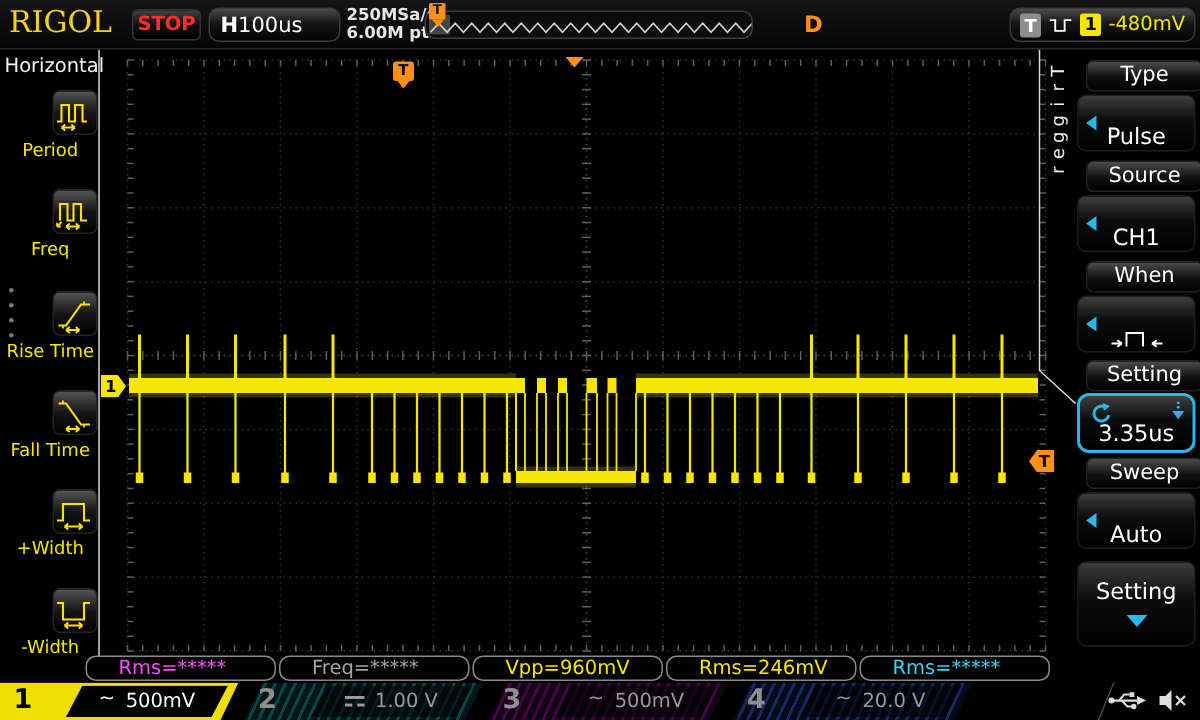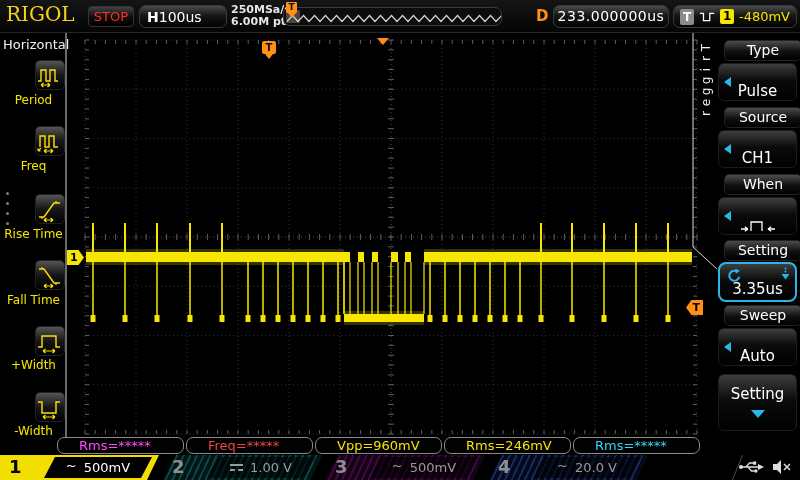--- a/index.html
+++ b/index.html
@@ -7,21 +7,21 @@
   body { width:800px; height:480px; position:relative; overflow:hidden;
          font-family:"DejaVu Sans", sans-serif; color:#ddd; }
 
   
   .topbar { position:absolute; left:0; top:0; width:800px; height:33px;
             background:linear-gradient(#151515,#050505); border-bottom:1px solid #262626; z-index:5; }
   .logo { position:absolute; left:6px; top:2px; font-family:"DejaVu Serif",serif;
           font-weight:normal; font-size:20px; color:#f7d117; letter-spacing:0px; }
   .stop-btn { position:absolute; left:88px; top:6px; width:46px; height:21px; border-radius:4px;
           background:linear-gradient(#404040,#0c0c0c 55%,#000); border:1px solid #333;
-          color:#ff2d2d; font-weight:normal; font-size:13px; text-align:center; line-height:19px; }
+          color:#ff2d2d; font-weight:bold; font-size:13px; text-align:center; line-height:19px; }
   .pill { background:linear-gradient(#4a4a4a,#161616 45%,#030303); border:1px solid #3a3a3a; border-radius:7px; }
   .h-box { position:absolute; left:139px; top:5px; width:88px; height:23px; display:flex; align-items:center; }
   .h-label { font-weight:bold; font-size:14px; color:#fff; margin-left:7px; }
   .h-value { flex:1; text-align:left; font-size:14px; color:#fff; margin-right:4px; }
   .rate { position:absolute; left:231px; top:4px; font-size:11px; line-height:12px; color:#e6e6e6;font-weight:bold; }
   .preview { position:absolute; left:283px; top:7px; width:219px; height:19px;
              background:#0c0c0c; border:1px solid #3c3c3c; border-radius:7px; }
   .tp-badge { position:absolute; left:286px; top:2px; width:11px; height:11px; background:#ff9015;
               border-radius:1px; color:#111; font-size:9px; font-weight:bold; text-align:center; line-height:11px; z-index:6;}
   .tp-stem { position:absolute; left:288px; top:13px; width:0; height:0; z-index:6;
@@ -549,21 +549,20 @@
     <div>250MSa/s</div>
     <div>6.00M pts</div>
   </div>
   <div class="preview">
     <svg id="preview-svg" width="217" height="17">
         <rect x="2" y="2" width="14" height="13" fill="rgba(190,190,190,.32)"></rect>
         <polyline points="3,13.5 8.5,7.5 14,13.5 19.5,7.5 25,13.5 30.5,7.5 36,13.5 41.5,7.5 47,13.5 52.5,7.5 58,13.5 63.5,7.5 69,13.5 74.5,7.5 80,13.5 85.5,7.5 91,13.5 96.5,7.5 102,13.5 107.5,7.5 113,13.5 118.5,7.5 124,13.5 129.5,7.5 135,13.5 140.5,7.5 146,13.5 151.5,7.5 157,13.5 162.5,7.5 168,13.5 173.5,7.5 179,13.5 184.5,7.5 190,13.5 195.5,7.5 201,13.5 206.5,7.5 212,13.5 217.5,7.5 " fill="none" stroke="#d2d2d2" stroke-width="1.2"></polyline>
       </svg>
   </div>
   <div class="d-label">D</div>
-  <div class="d-box pill">233.000000us</div>
   <div class="t-box pill">
     <span class="t-badge">T</span>
     <svg width="18" height="12" viewBox="0 0 18 12">
       <path d="M1 2 h4 v8 h7 v-8 h5" fill="none" stroke="#fff" stroke-width="1.4"></path>
     </svg>
     <span class="ch-badge">1</span>
     <span class="t-level">-480mV</span>
   </div>
 </div>
 <div class="tp-badge">T</div>
@@ -676,21 +675,21 @@
     <span>Auto</span>
   </div>
 
   <div class="big-btn" style="top:341px">
     <span class="bb-label">Setting</span>
     <span class="tri-down"></span>
   </div>
 </div>
 
 <div class="meas-box" style="left: 57px; color: rgb(255, 75, 255);">Rms=*****</div>
-<div class="meas-box" style="left: 186px; color: #ef4444;">Freq=*****</div>
+<div class="meas-box" style="left: 186px; color: #a3a3a3;">Freq=*****</div>
 <div class="meas-box" style="left: 315px; color: rgb(245, 230, 0);">Vpp=960mV</div>
 <div class="meas-box" style="left: 444px; color: rgb(245, 230, 0);">Rms=246mV</div>
 <div class="meas-box" style="left: 573px; color: rgb(55, 213, 248);">Rms=*****</div>
 
 <div class="chanbar">
   <div class="chan chan1">
     <span class="num">1</span>
     <span class="inner">
       <span class="coupling">~</span>
       <span>500mV</span>

